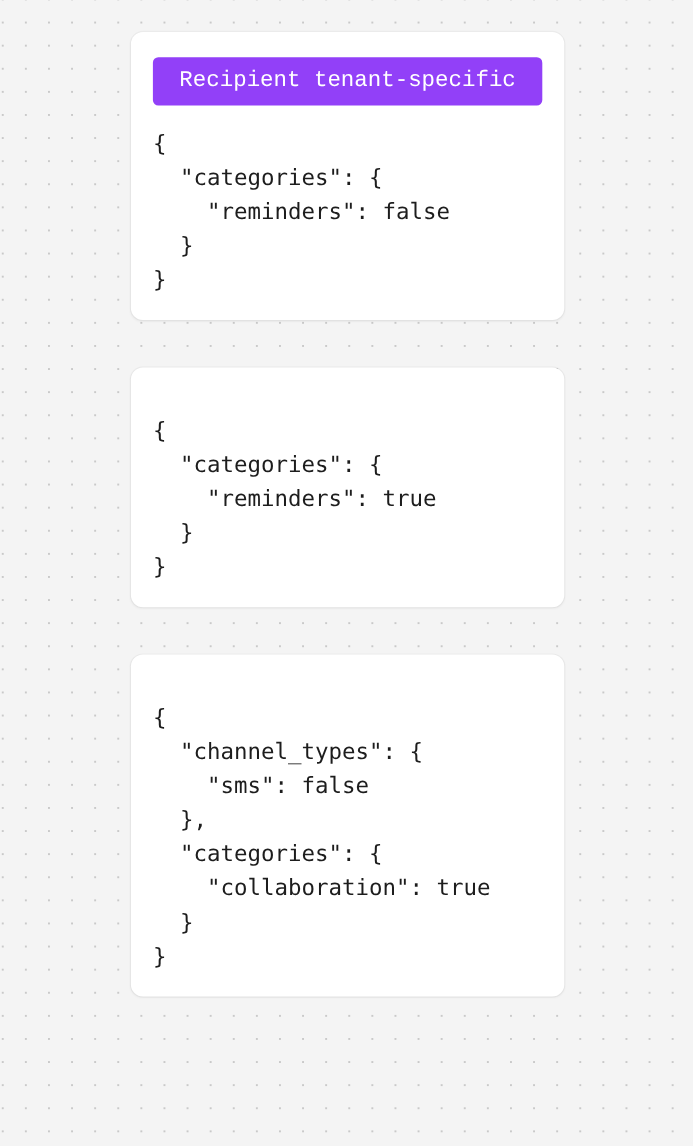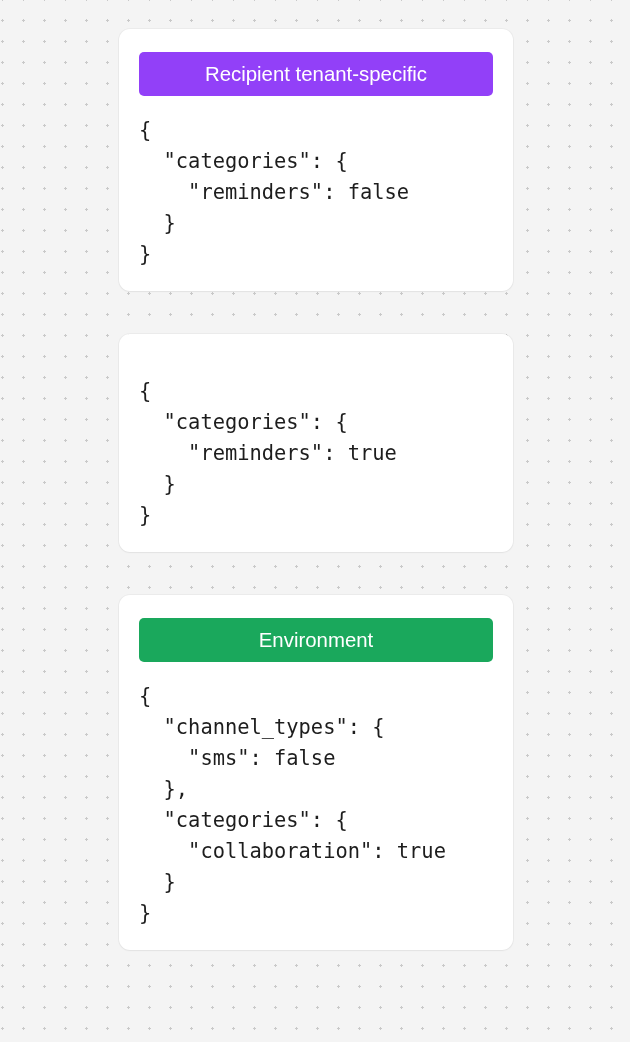--- a/index.html
+++ b/index.html
@@ -36,21 +36,21 @@
   }
   .card:last-child { margin-bottom: 0; }
 
   .card-badge {
     height: 44px;
     border-radius: 5px;
     display: flex;
     align-items: center;
     justify-content: center;
     color: #ffffff;
-    font-family: Liberation Sans, sans-serif;
+    font-family: Liberation Mono, monospace;
     font-size: 20.4px;
     line-height: 44px;
     letter-spacing: 0px;
     white-space: nowrap;
     overflow: hidden;
   }
 
   .card-code {
     margin: 0;
     padding: 0;
@@ -83,21 +83,20 @@
 
   <div class="card">
     <pre class="card-code">{
   "categories": {
     "reminders": true
   }
 }</pre>
   </div>
 
   <div class="card">
-    <div class="card-badge badge-green">Environment</div>
     <pre class="card-code">{
   "channel_types": {
     "sms": false
   },
   "categories": {
     "collaboration": true
   }
 }</pre>
   </div>
 

